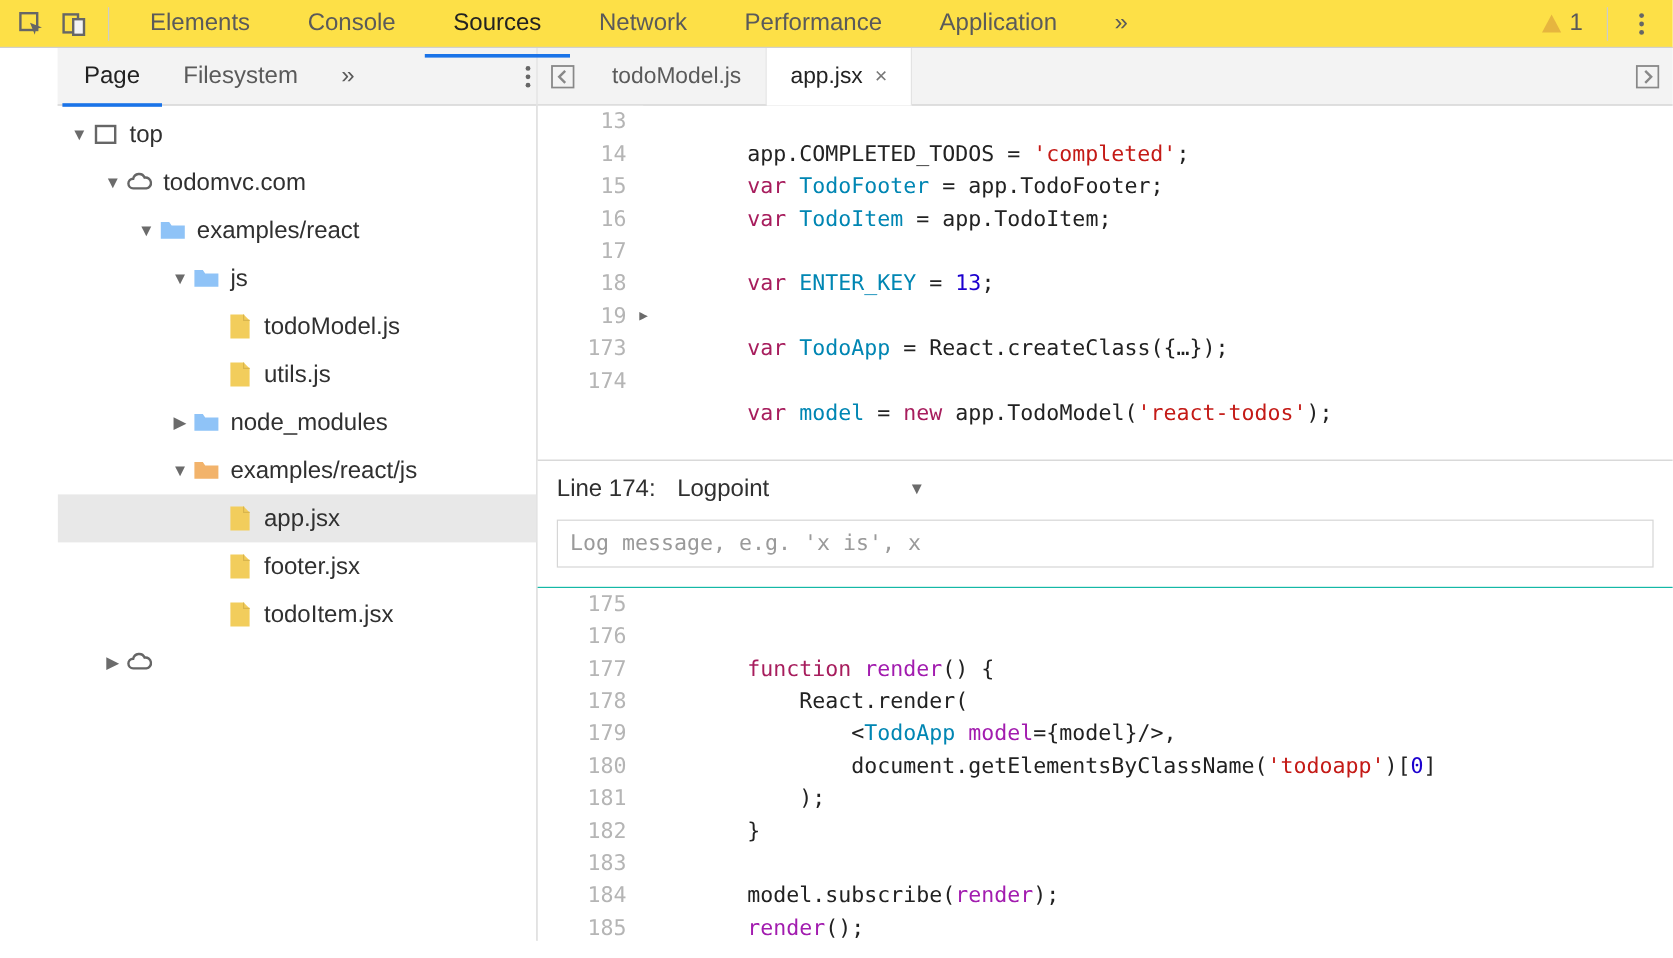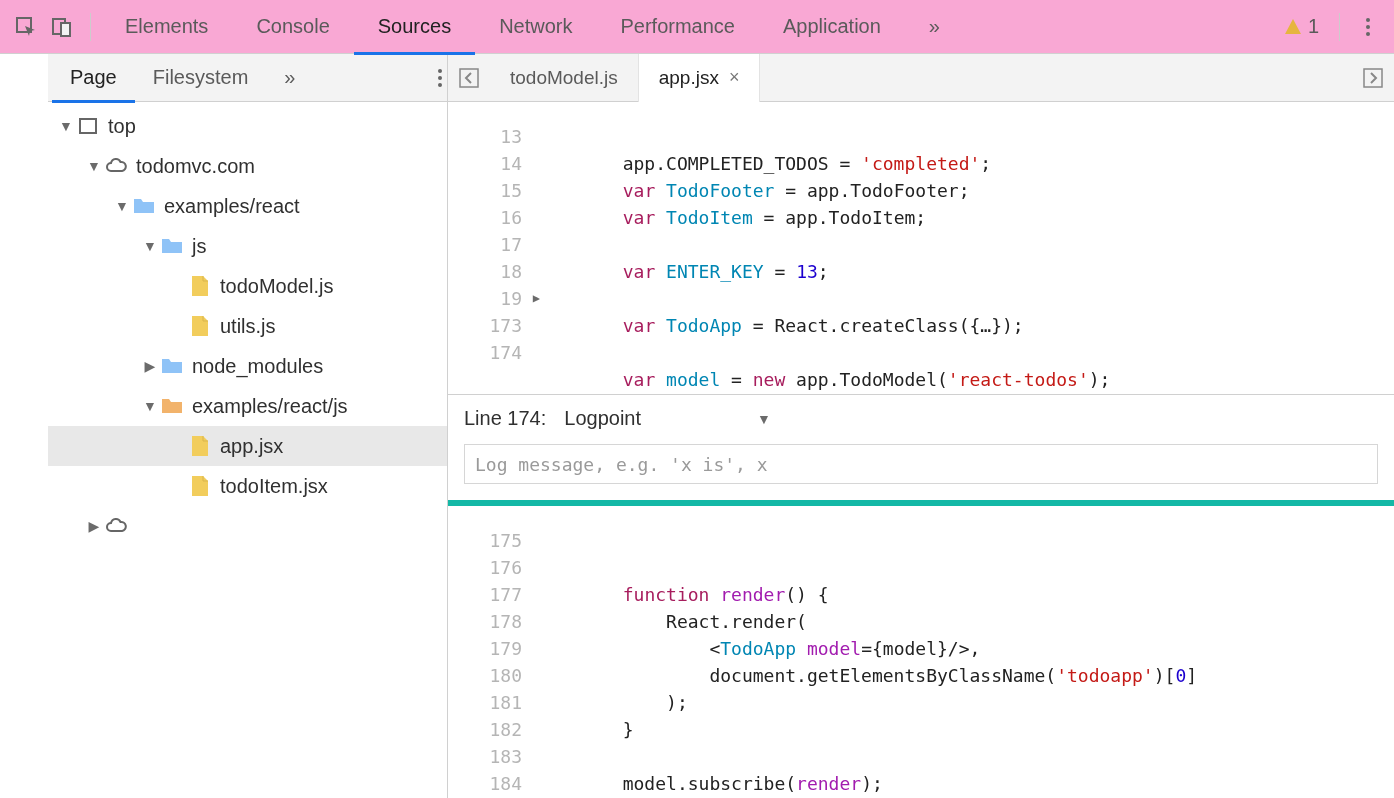--- a/index.html
+++ b/index.html
@@ -8,23 +8,23 @@
   font-size: 15px;
   color: #333;
   background: #fff;
   width: 1394px;
   height: 798px;
   overflow: hidden;
 }
 .top-tabs {
   display: flex;
   align-items: center;
-  height: 54px;
+  height: 40px;
   border-bottom: 1px solid #d0d0d0;
-  background: #f9a8d4;
+  background: #fde047;
   padding: 0 8px;
 }
 .top-tabs .icon-btn {
   width: 36px;
   height: 36px;
   display: flex;
   align-items: center;
   justify-content: center;
   color: #666;
   cursor: pointer;
@@ -186,21 +186,20 @@
   color: #666;
   cursor: pointer;
 }
 .editor-tabs .spacer { flex: 1; }
 .code-area {
   flex: 1;
   display: flex;
   overflow: hidden;
   font-family: Menlo, Consolas, monospace;
   font-size: 18px;
-  margin-top: 21px;
 }
 .gutter {
   width: 88px;
   text-align: right;
   padding-right: 14px;
   color: #b5b5b5;
   background: #fff;
   user-select: none;
 }
 .gutter .ln { height: 27px; line-height: 27px; position: relative; }
@@ -219,21 +218,21 @@
   overflow: hidden;
 }
 .kw { color: #a71d5d; }
 .kw2 { color: #a71d5d; }
 .def { color: #0086b3; }
 .str { color: #c41a16; }
 .num { color: #1c00cf; }
 .fn { color: #a21caf; }
 .logpoint-panel {
   border-top: 1px solid #d0d0d0;
-  border-bottom: 6px solid #14b8a6;
+  border-bottom: 1px solid #14b8a6;
   background: #fff;
   padding: 12px 16px 16px 16px;
 }
 .logpoint-header {
   display: flex;
   align-items: baseline;
   gap: 18px;
   font-family: -apple-system, "Helvetica Neue", Arial, sans-serif;
 }
 .logpoint-header .line-label {
@@ -417,20 +416,31 @@
         </div>
         <div class="tree-item">
           <span class="indent" style="width: 122px;"></span>
           <span class="disclosure"></span>
           <span class="tree-icon">
             <svg width="18" height="22" viewBox="0 0 18 22">
               <path d="M1 1h11l5 5v15H1z" class="file-yellow"></path>
               <path d="M12 1v5h5" fill="none" stroke="#d9b54d"></path>
             </svg>
           </span>
+          <span class="tree-label italic">footer.jsx</span>
+        </div>
+        <div class="tree-item">
+          <span class="indent" style="width: 122px;"></span>
+          <span class="disclosure"></span>
+          <span class="tree-icon">
+            <svg width="18" height="22" viewBox="0 0 18 22">
+              <path d="M1 1h11l5 5v15H1z" class="file-yellow"></path>
+              <path d="M12 1v5h5" fill="none" stroke="#d9b54d"></path>
+            </svg>
+          </span>
           <span class="tree-label italic">todoItem.jsx</span>
         </div>
         <div class="tree-item">
           <span class="indent" style="width: 38px;"></span>
           <span class="disclosure">▶</span>
           <span class="tree-icon">
             <svg width="22" height="22" viewBox="0 0 22 22">
               <path d="M6 16a4 4 0 010-8 5 5 0 019.5-1A4 4 0 0117 16H6z" fill="none" stroke="#666" stroke-width="2"></path>
             </svg>
           </span>

